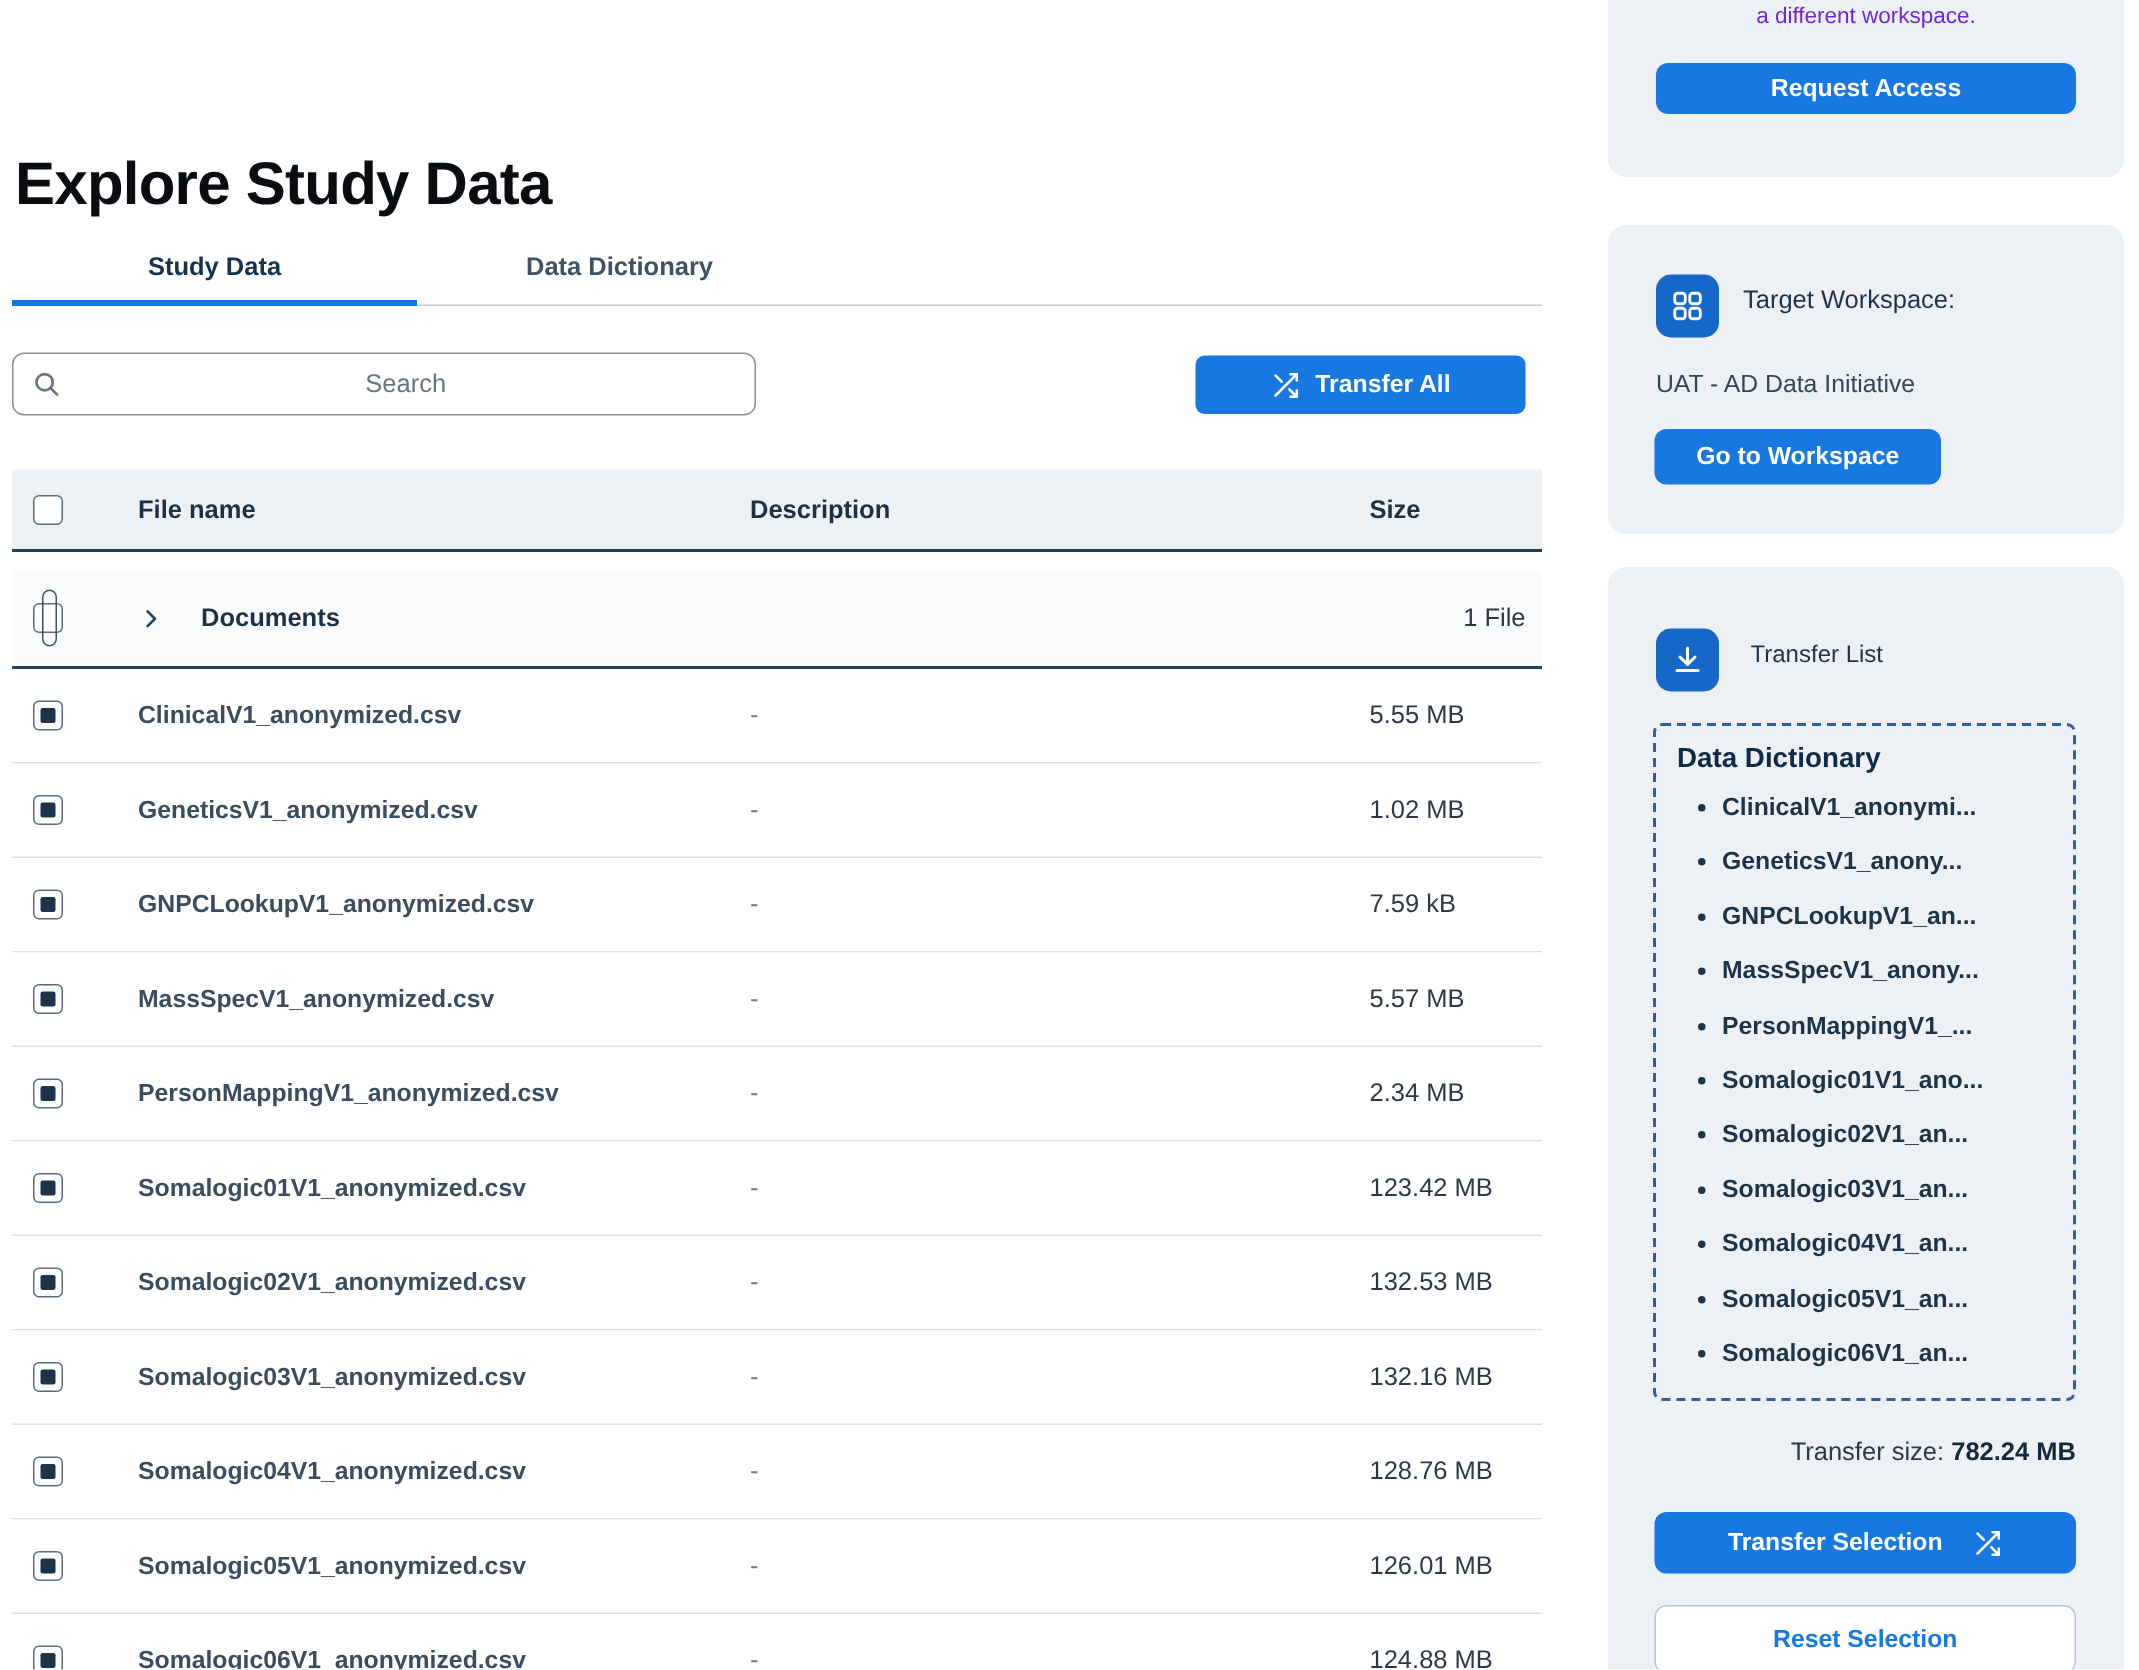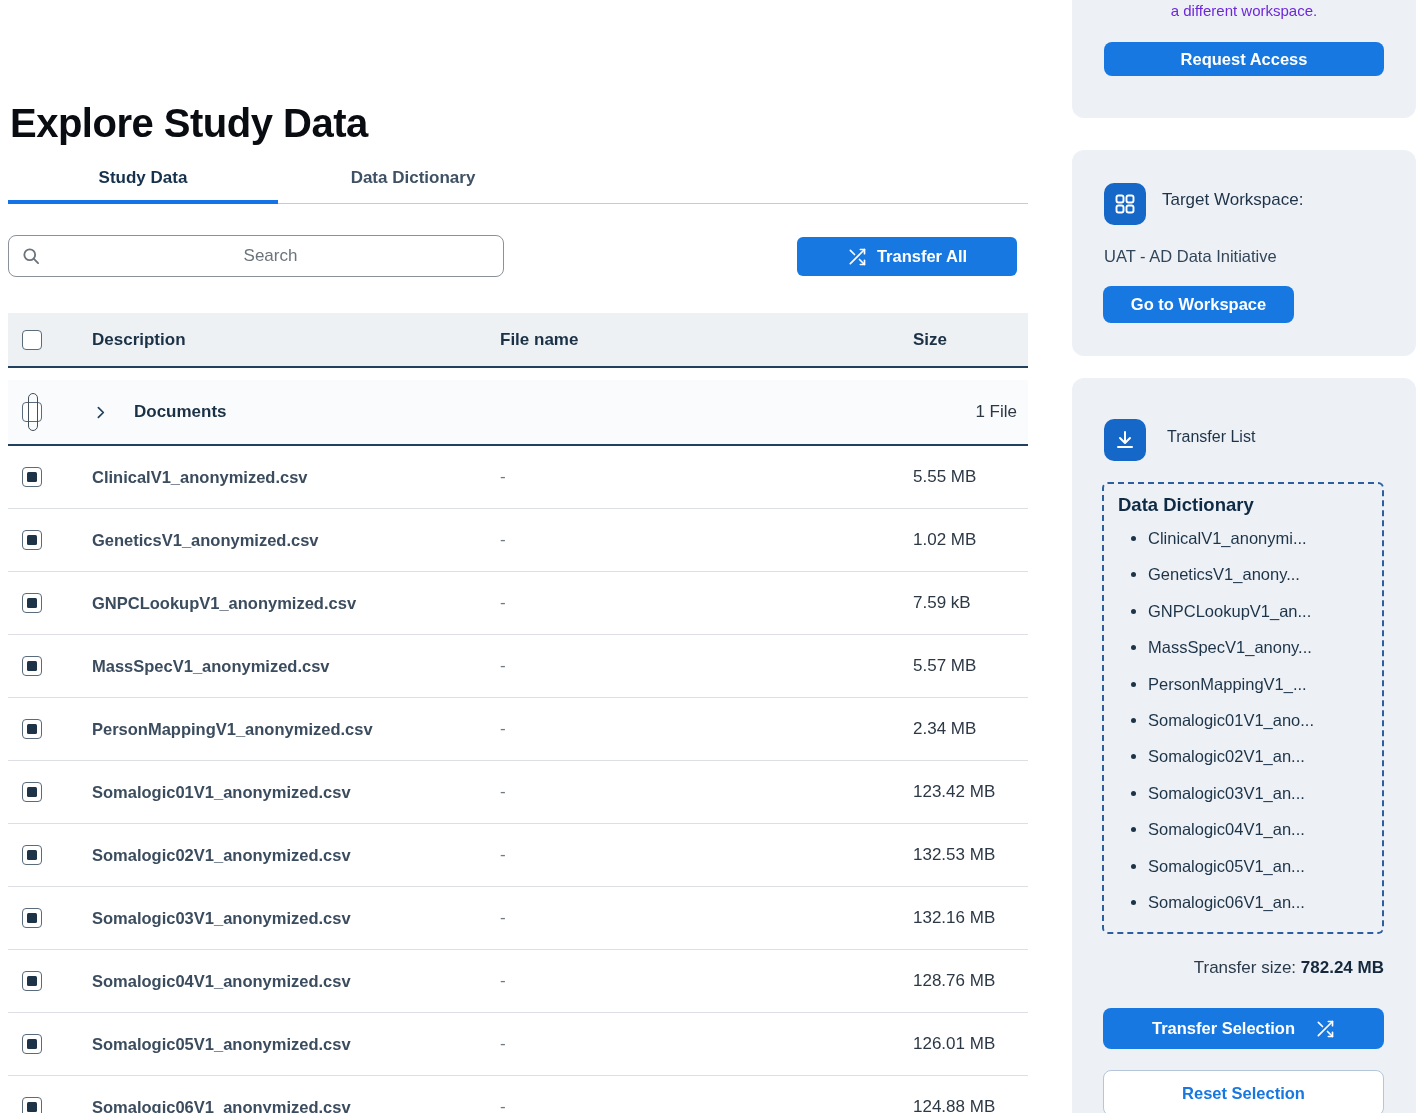--- a/index.html
+++ b/index.html
@@ -53,21 +53,21 @@
   .panel-workspace .panel-label { position:absolute; left:90px; top:40px; font-size:17px; color:#1e3248; }
   .panel-workspace .ws-name { position:absolute; left:32px; top:97px; font-size:16.5px; color:#32465a; }
   .panel-workspace .btn { position:absolute; left:31px; top:120px; width:191px; height:37px;margin-top:16px; }
 
   .panel-transfer { top:378px; height:764px; }
   .panel-transfer .icon-tile { left:32px; top:41px; }
   .panel-transfer .panel-label { position:absolute; left:95px; top:50px; font-size:16px; color:#1e3248; }
   .dashed-box { position:absolute; left:30px; top:104px; width:282px; height:452px; border:2px dashed #2d5f9f; border-radius:6px; padding:8px 10px 8px 12px; overflow:hidden; }
   .dashed-box h3 { margin:2px 0 4px 2px; font-size:18.5px; font-weight:700; color:#0f2a44; }
   .dashed-box ul { margin:0; padding-left:32px; }
-  .dashed-box li { font-size:16.5px; color:#1d3448; line-height:36.4px; white-space:nowrap; }
+  .dashed-box li { font-size:16.5px; color:#1d3448; line-height:36.4px; white-space:nowrap;font-weight:bold; }
   .transfer-size { position:absolute; right:32px; top:580px; font-size:17px; color:#2a3a4a; }
   .transfer-size b { color:#16293c; }
   .panel-transfer .btn-transfer-selection { position:absolute; left:31px; top:630px; width:281px; height:41px;gap:20px; }
   .btn-outline { position:absolute; left:31px; top:692px; width:281px; height:46px; background:#fff; border:1.5px solid #b6c6da; border-radius:8px; color:#1778e2; font-weight:700; font-size:16.5px; display:flex; align-items:center; justify-content:center; cursor:pointer; font-family:inherit; }
 </style>
 </head>
 <body>
 
 <div class="page">
 
@@ -93,22 +93,22 @@
       <polyline points="21 16 21 21 16 21"></polyline>
         <line x1="15" y1="15" x2="21" y2="21"></line>
         <line x1="4" y1="4" x2="9" y2="9"></line>
     </svg>
     <span>Transfer All</span>
   </button>
 
   <div class="table">
     <div class="thead">
       <div class="cb-cell"><span class="cb"></span></div>
+      <div class="hcell">File name</div>
       <div class="hcell">Description</div>
-      <div class="hcell">File name</div>
       <div class="hcell">Size</div>
     </div>
 
     <div class="group-row">
       <div class="cbwrap">
         <span class="cb"></span>
         <span class="cursor-artifact"></span>
       </div>
       <svg class="chev" viewBox="0 0 24 24" fill="none" stroke="#20405e" stroke-width="2.4" stroke-linecap="round" stroke-linejoin="round">
         <polyline points="9 5 16 12 9 19"></polyline>

